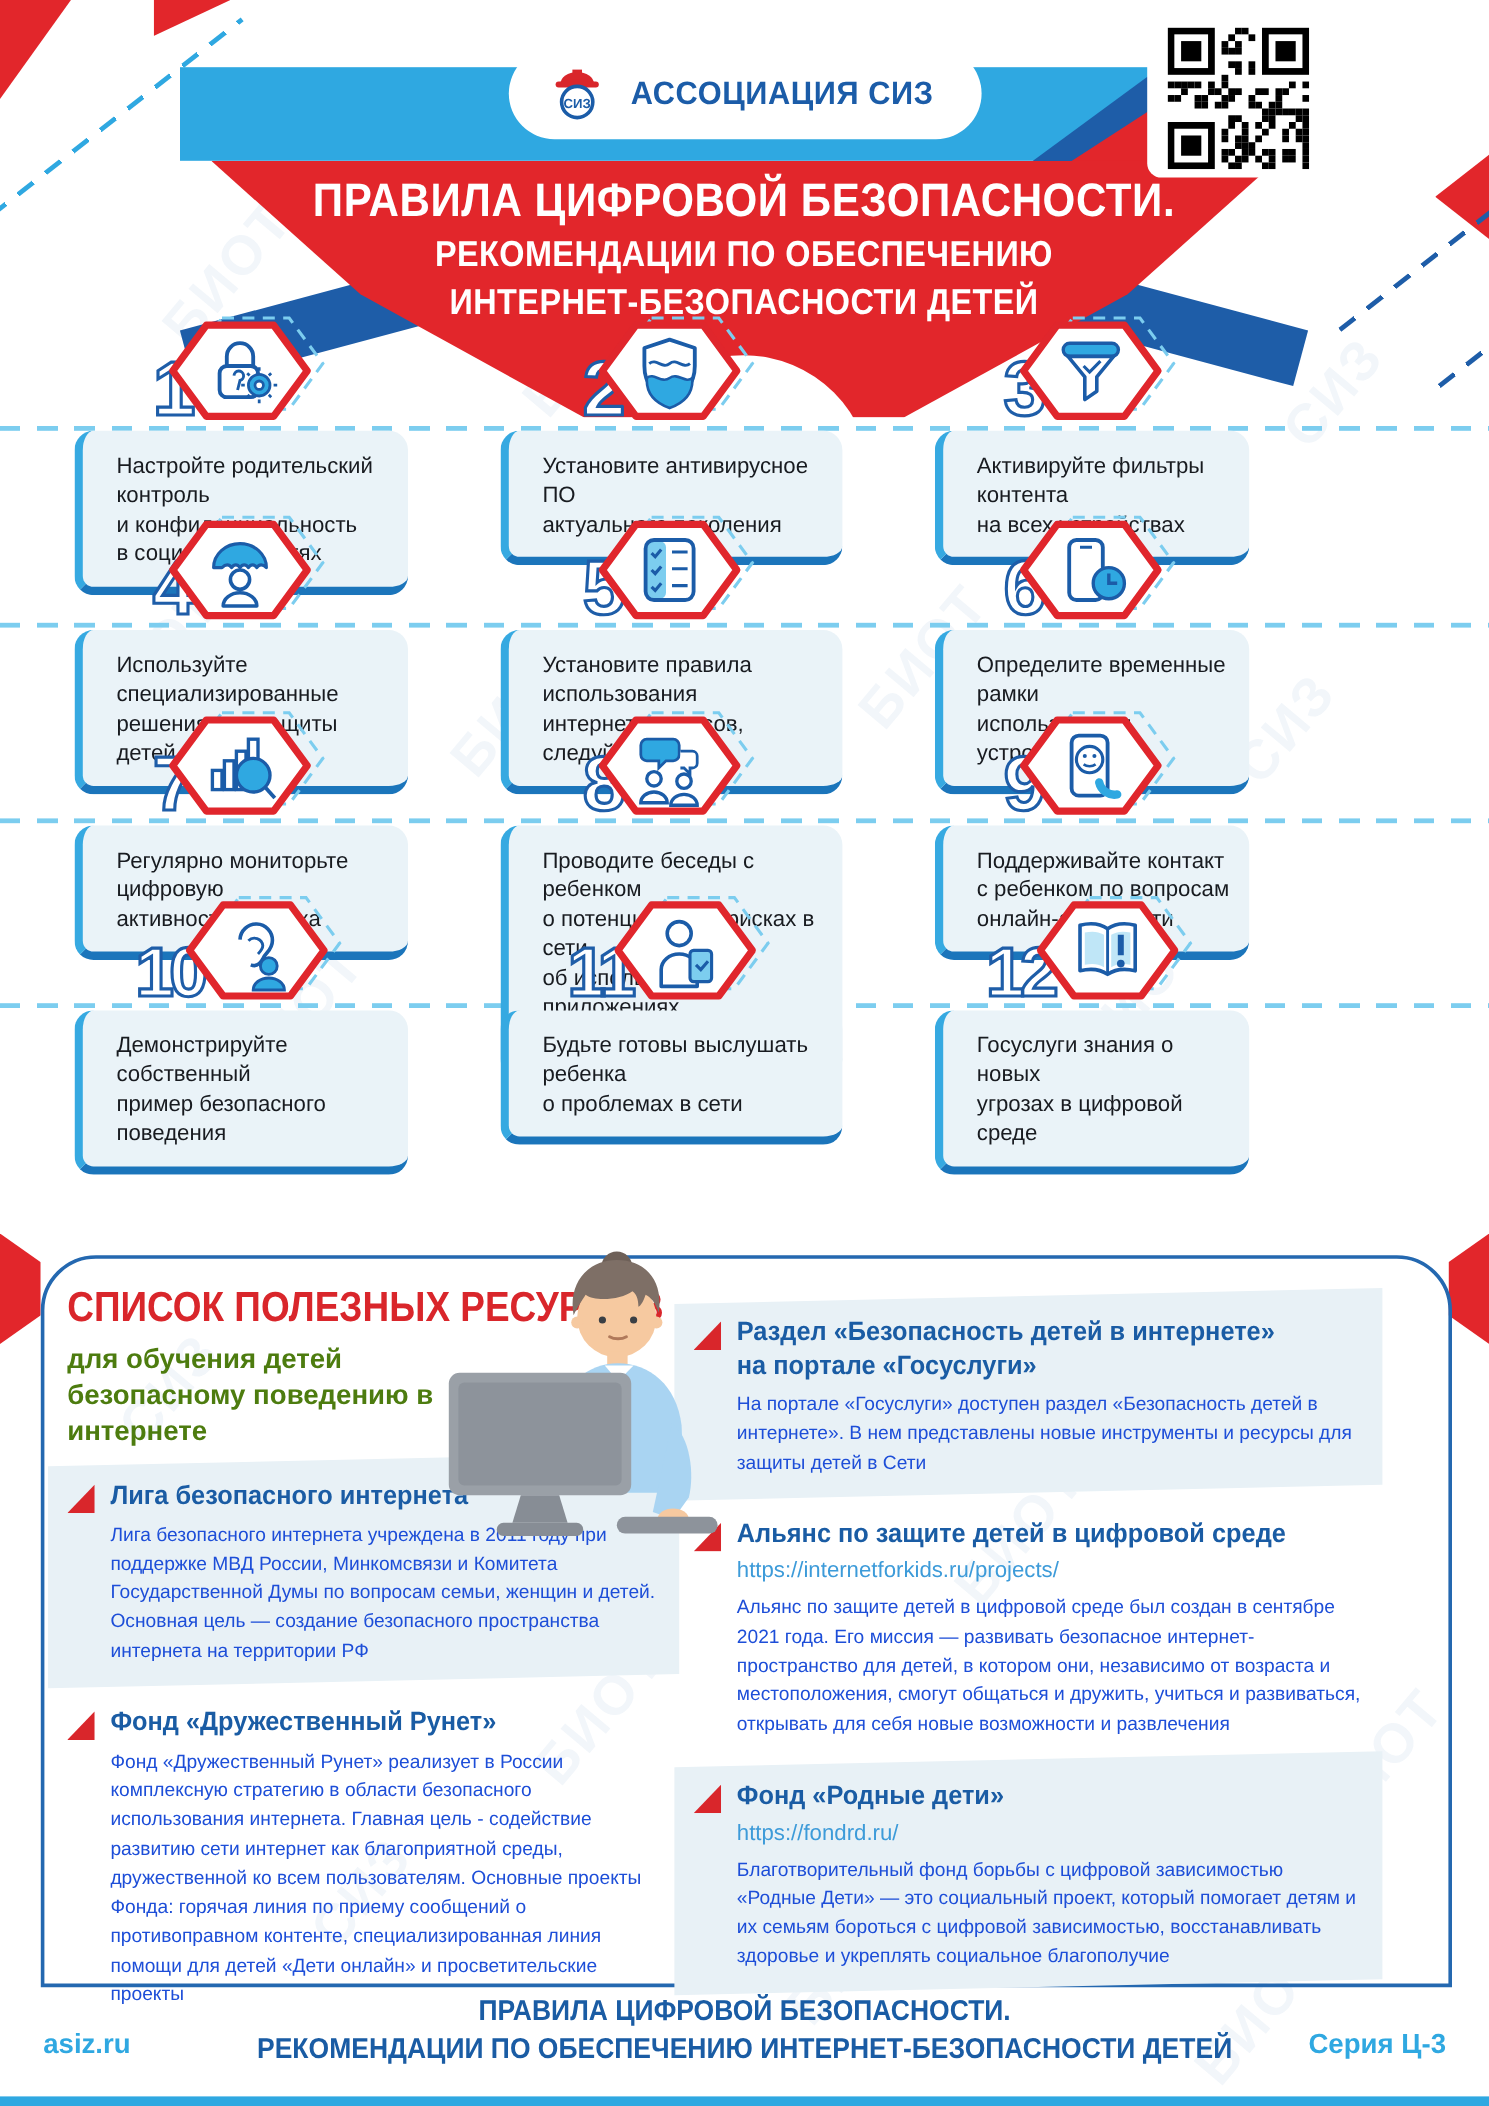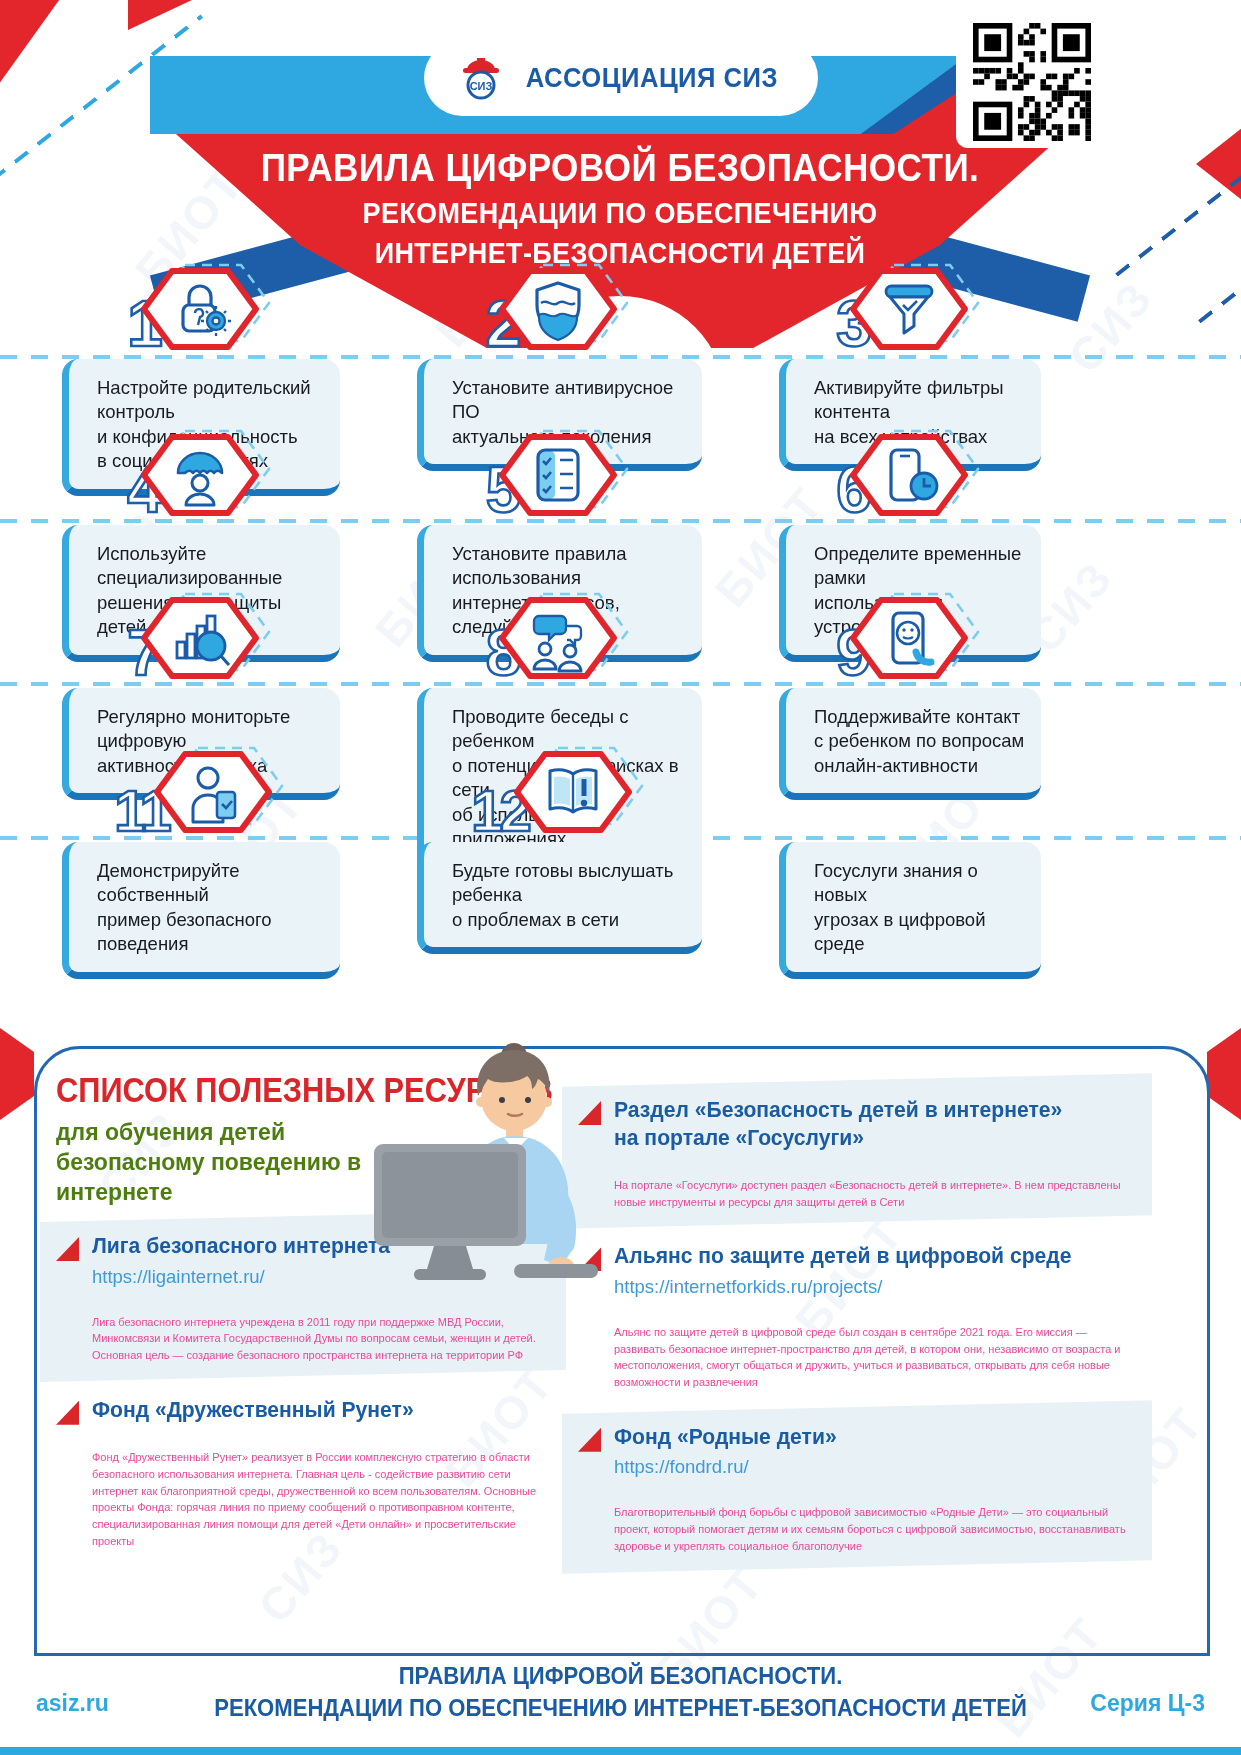--- a/index.html
+++ b/index.html
@@ -71,21 +71,21 @@
   .man-illo{position:absolute;left:362px;top:1040px;z-index:5;}
   .res-col{position:absolute;z-index:4;}
   #res-left{left:56px;top:1232px;width:492px;}
   #res-right{left:578px;top:1096px;width:556px;}
   .res-item{position:relative;padding-left:36px;margin-bottom:32px;}
   .res-item.highlight::before{content:"";position:absolute;inset:-16px -18px -12px -16px;background:#E8F1F6;
     transform:skewY(-1.3deg);z-index:-1;}
   .tri{position:absolute;left:0;top:5px;width:23px;height:24px;background:#D9262B;clip-path:polygon(100% 0,100% 100%,0 100%);}
   .res-name{color:#1A5CA4;font-weight:800;font-size:22px;line-height:1.25;white-space:pre-line;transform:scaleX(.96);transform-origin:left;}
   .res-url{color:#3D9BD9;font-size:18.5px;font-weight:500;margin:6px 0 9px;}
-  .res-desc{color:#ec4899;font-size:11px;line-height:1.52;margin-top:26px;}
+  .res-desc{color:#1d4ed8;font-size:16px;line-height:1.52;margin-top:8px;}
 
   
   .footer{position:absolute;left:0;right:0;top:1660px;z-index:6;}
   .footer-title{text-align:center;color:#1A5CA4;font-weight:800;font-size:24px;line-height:1.35;transform:scaleX(.92);}
   .footer-site{position:absolute;left:36px;top:30px;color:#2FA8E1;font-size:23px;font-weight:700;}
   .footer-series{position:absolute;right:36px;top:30px;color:#2FA8E1;font-size:23px;font-weight:700;}
   .bottom-bar{position:absolute;left:0;right:0;bottom:0;height:8px;background:#2FA8E1;z-index:6;}
 </style>
 </head>
 <body>
@@ -419,20 +419,31 @@
 об используемых приложениях
 и сайтах</div>
           <div class="tip-card">Поддерживайте  контакт
 с ребенком по вопросам
 онлайн-активности</div>
         </div>
       </div>
       <div class="tip-row">
         <div class="strip icons">
           <div class="icon-cell">
+            <span class="tip-num two">10</span>
+            <svg width="150" height="92" viewBox="0 0 150 92">
+  <polygon points="47,8 103,8 131,46 103,84 47,84 19,46" fill="none" stroke="#7CCDEF" stroke-width="2.6" stroke-dasharray="10 7" transform="translate(13,-6)"></polygon>
+  <polygon points="47,8 103,8 131,46 103,84 47,84 19,46" fill="#fff" stroke="#E0262C" stroke-width="6" stroke-linejoin="round"></polygon>
+  <path d="M61 37a13 13 0 0 1 27 1c0 8-6 10-8 15-2 4-5 7-10 5" fill="#fff" stroke="#1B5CA8" stroke-width="3"></path>
+              <path d="M68 38a7 7 0 0 1 12 4c0 3-2 5-4 7" fill="none" stroke="#1B5CA8" stroke-width="2.4"></path>
+              <circle cx="85" cy="59" r="7" fill="#2FA8E1" stroke="#1B5CA8" stroke-width="2.4"></circle>
+              <path d="M72 79a13 10 0 0 1 26 0z" fill="#2FA8E1" stroke="#1B5CA8" stroke-width="2.4"></path>
+            </svg>
+          </div>
+          <div class="icon-cell">
             <span class="tip-num two">11</span>
             <svg width="150" height="92" viewBox="0 0 150 92">
   <polygon points="47,8 103,8 131,46 103,84 47,84 19,46" fill="none" stroke="#7CCDEF" stroke-width="2.6" stroke-dasharray="10 7" transform="translate(13,-6)"></polygon>
   <polygon points="47,8 103,8 131,46 103,84 47,84 19,46" fill="#fff" stroke="#E0262C" stroke-width="6" stroke-linejoin="round"></polygon>
   <circle cx="70" cy="32" r="10" fill="#fff" stroke="#1B5CA8" stroke-width="3"></circle>
               <path d="M55 76V62a15 13 0 0 1 30 0v14z" fill="#fff" stroke="#1B5CA8" stroke-width="3" stroke-linejoin="round"></path>
               <rect x="79" y="46" width="18" height="26" rx="3" fill="#7CCDEF" stroke="#1B5CA8" stroke-width="2.6"></rect>
               <path d="M84 58l4 4 6-7" fill="none" stroke="#1B5CA8" stroke-width="2.6"></path>
             </svg>
           </div>
@@ -487,21 +498,20 @@
     <path d="M72 206h32l7 23H65z" fill="#878D95"></path>
     <rect x="52" y="229" width="72" height="11" rx="5.5" fill="#878D95"></rect>
     <ellipse cx="199" cy="226" rx="13" ry="9" fill="#F6C9A0"></ellipse>
     <rect x="152" y="224" width="84" height="14" rx="7" fill="#8D939B"></rect>
   </svg>
 
   <div id="res-left" class="res-col">
       <div class="res-item highlight">
     <span class="tri"></span>
     <div class="res-name">Лига безопасного  интернета</div>
-    <div class="res-url">https://ligainternet.ru/</div>
     <div class="res-desc">Лига безопасного  интернета учреждена в 2011 году при поддержке МВД России, Минкомсвязи и Комитета Государственной Думы по вопросам семьи, женщин и детей. Основная цель — создание безопасного пространства  интернета на территории РФ</div>
       </div>
       <div class="res-item">
     <span class="tri"></span>
     <div class="res-name">Фонд «Дружественный Рунет»</div>
     <div class="res-desc">Фонд «Дружественный Рунет» реализует в России комплексную стратегию в области безопасного использования  интернета. Главная цель - содействие развитию сети  интернет как благоприятной среды, дружественной ко всем пользователям. Основные проекты Фонда: горячая линия по приему сообщений о противоправном контенте, специализированная линия помощи для детей «Дети онлайн» и просветительские проекты</div>
       </div>
     </div>
   <div id="res-right" class="res-col">
       <div class="res-item highlight">

